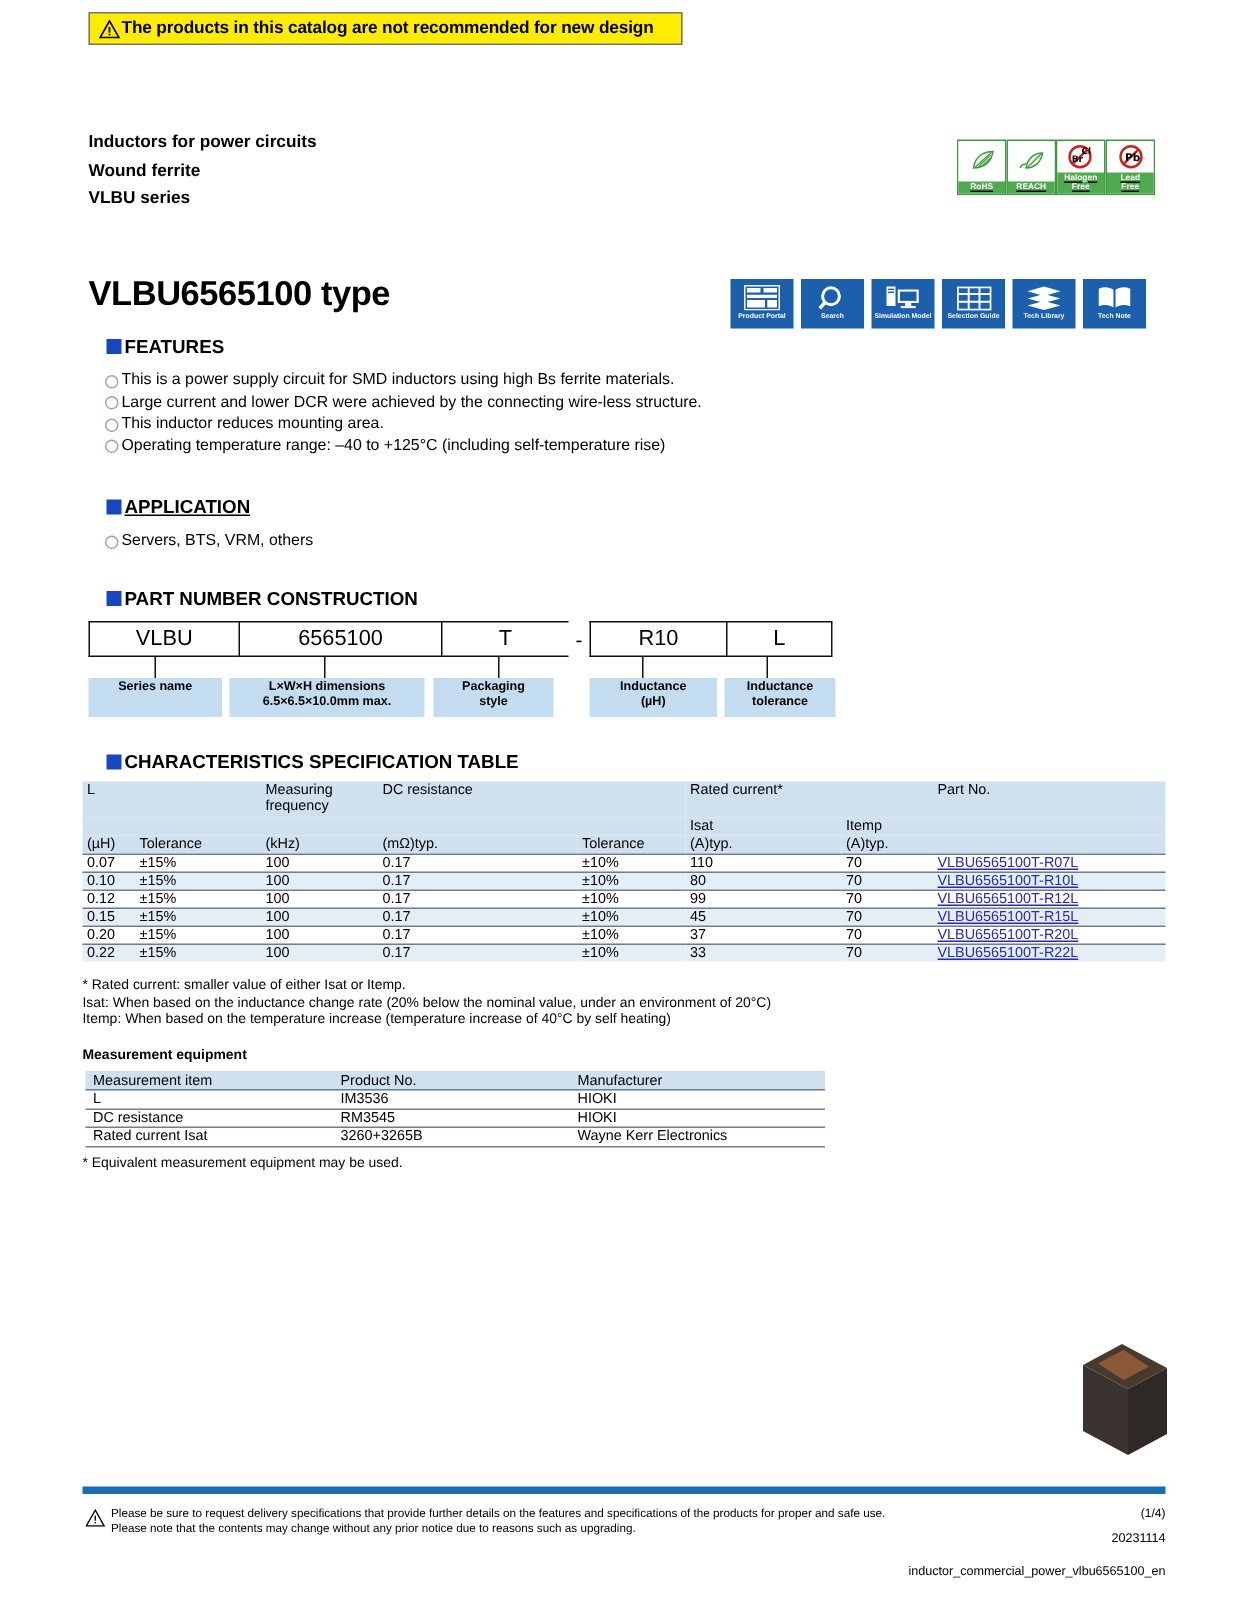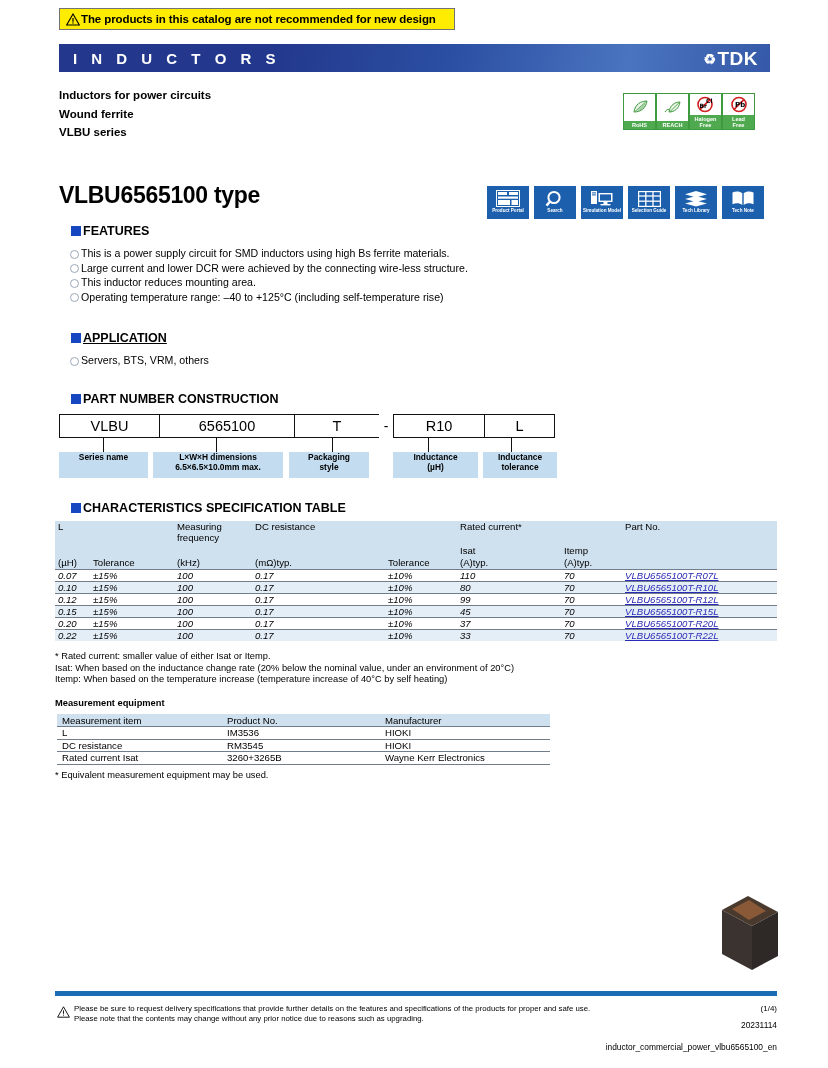--- a/index.html
+++ b/index.html
@@ -69,23 +69,24 @@
     position: absolute;
     left: 59px; top: 86px;
     font-size: 11.5px;
     font-weight: bold;
     line-height: 18.5px;
   }
 
   
   .eco-row {
     position: absolute;
-    left: 623px; top: 93px;
+    left: 638px; top: 93px;
     display: flex;
     gap: 0;
+    text-decoration: underline;
   }
   .eco-badge {
     width: 33px; height: 37px;
     border: 1px solid #3f9a3f;
     background: #ffffff;
     display: flex;
     flex-direction: column;
     box-sizing: border-box;
   }
   .eco-pic {
@@ -239,21 +240,21 @@
     padding: 0 0 0 3px;
     text-align: left;
     font-weight: normal;
     vertical-align: top;
     height: 11.5px;
     box-sizing: border-box;
   }
   .hdr-band { background: #cfe0ee; }
   .hdr-band td { height: 12px; }
   .hdr-tall td { height: 24px; }
-  .row-line td { border-top: 1px solid #6f7d8c; height: 12px; font-style: italic; }
+  .row-line td { border-top: 1px solid #6f7d8c; height: 12px; }
   .row-alt { background: #e4eef7; }
   .pn-link { color: #2a2ab5; text-decoration: underline; }
 
   
   .notes {
     position: absolute;
     left: 55px; top: 651px;
     font-size: 9.3px;
     line-height: 11.5px;
   }
@@ -327,27 +328,20 @@
 
   <div class="warn-banner">
     <svg class="warn-tri" viewBox="0 0 14 13">
       <polygon points="7,1 13.3,12 0.7,12" fill="none" stroke="#000" stroke-width="1.1"></polygon>
       <rect x="6.4" y="5" width="1.2" height="3.8" fill="#000"></rect>
       <rect x="6.4" y="9.4" width="1.2" height="1.2" fill="#000"></rect>
     </svg>
     <span class="warn-text">The products in this catalog are not recommended for new design</span>
   </div>
 
-  <div class="title-bar">
-    <span class="title-bar-text">I N D U C T O R S</span>
-    <span class="tdk-logo">
-      <span class="tdk-mark">♻</span>
-        <span>TDK</span>
-    </span>
-  </div>
 
   <div class="subtitles">
     <div>Inductors for power circuits</div>
     <div>Wound ferrite</div>
     <div>VLBU series</div>
   </div>
 
   <div class="eco-row">
     <div class="eco-badge">
       <div class="eco-pic">

